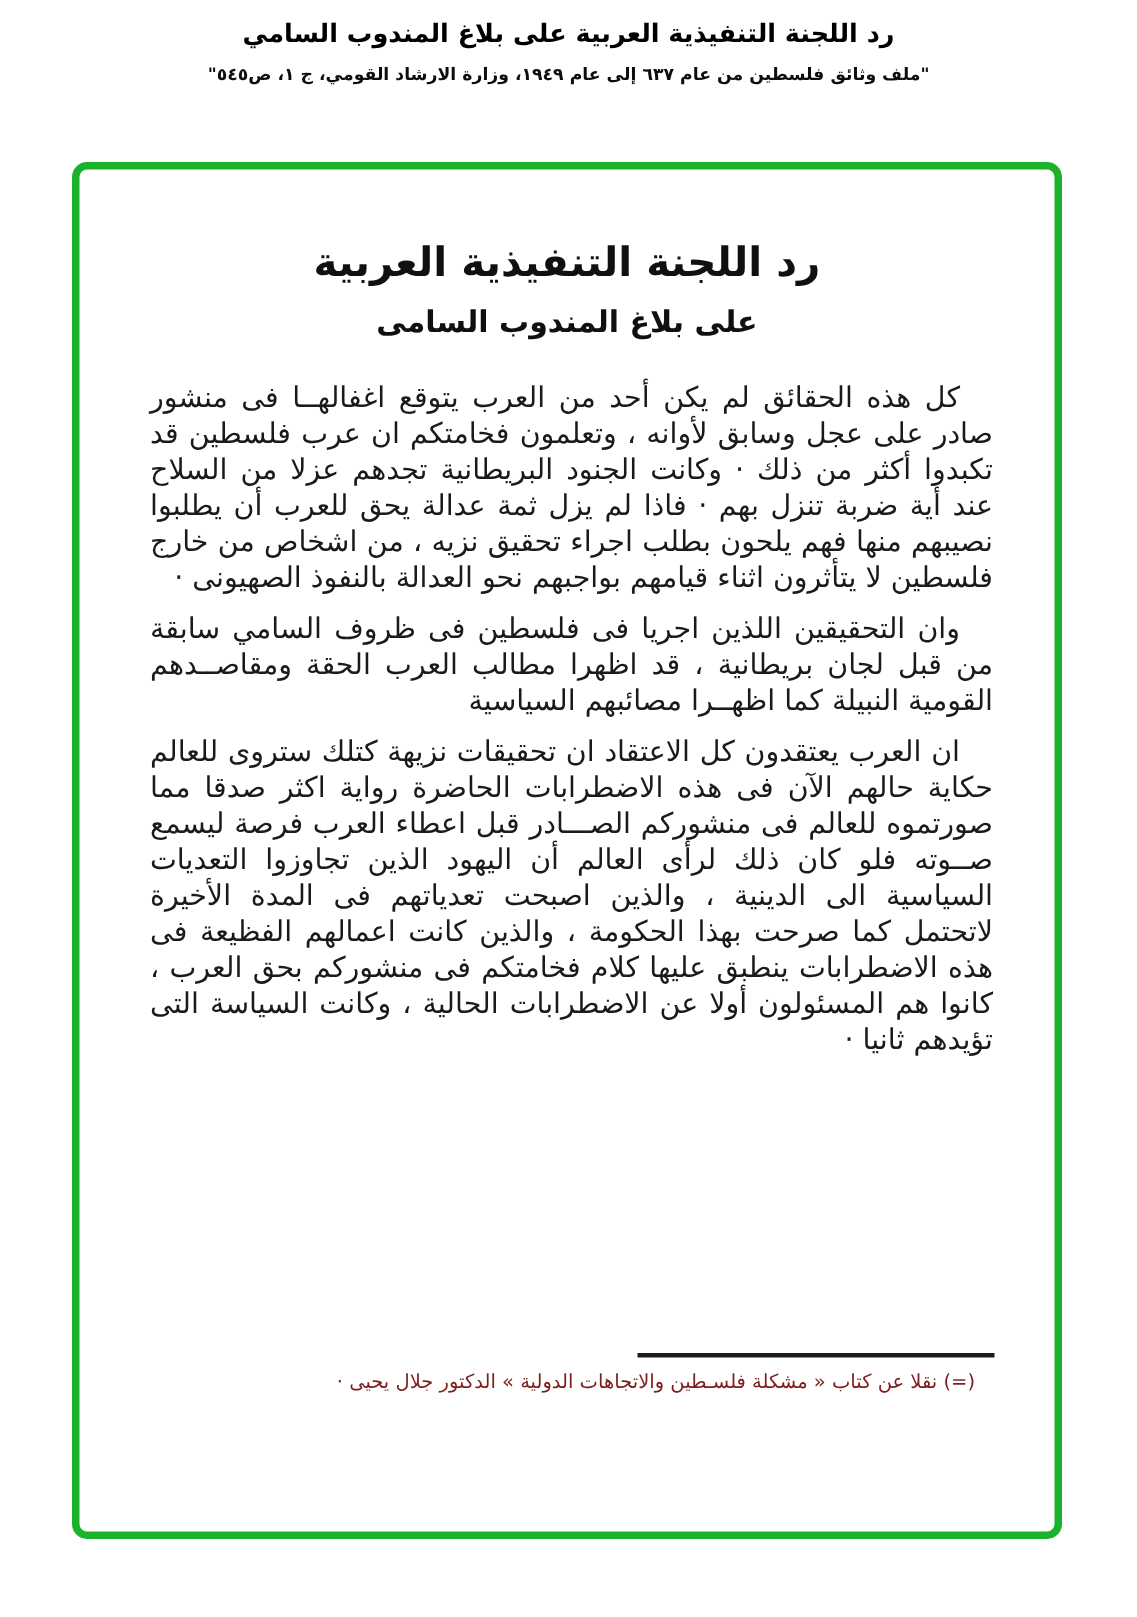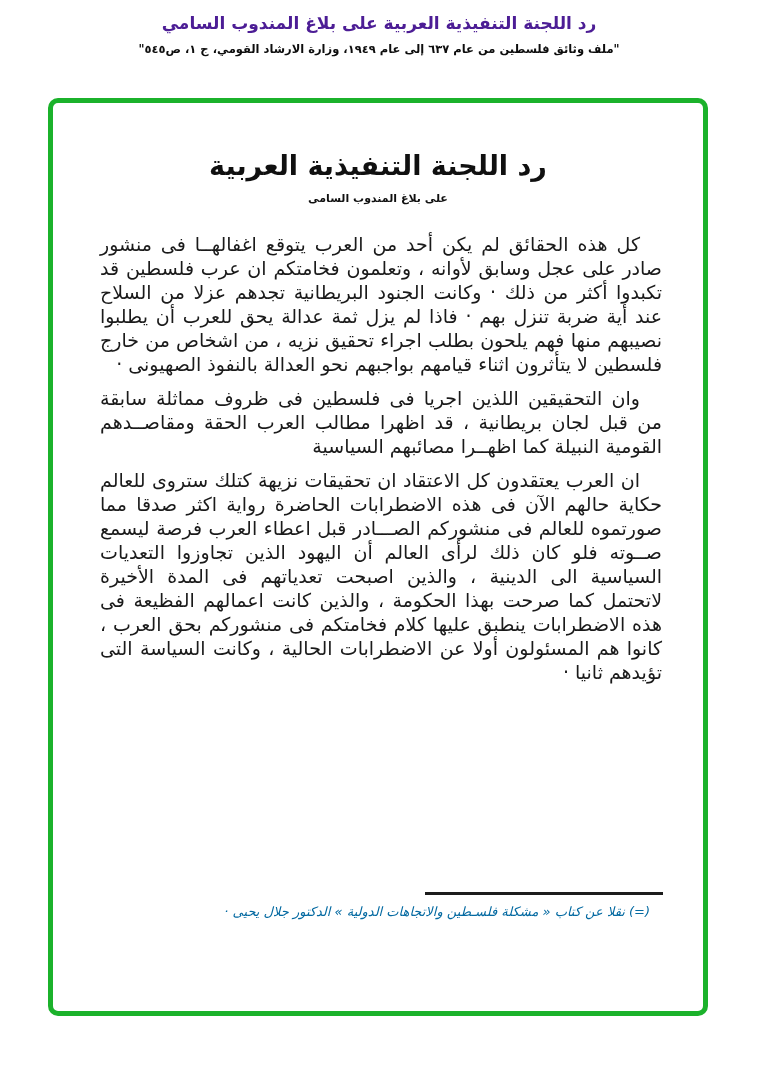--- a/index.html
+++ b/index.html
@@ -22,34 +22,34 @@
     top: 13px;
     left: 0;
     width: 100%;
     text-align: center;
     direction: rtl;
   }
   .doc-header .header-title {
     font-size: 17px;
     font-weight: bold;
     letter-spacing: 0.2px;
-    color: #4c1d95;
+    color: #000000;
   }
   .doc-header .header-source {
     margin-top: 9px;
     font-size: 11.5px;
     font-weight: bold;
     color: #0d0d0d;
   }
 
   
   .page-frame {
     position: absolute;
     left: 48px;
-    top: 98px;
+    top: 108px;
     width: 650px;
     height: 908px;
     border: 5px solid #1bb22b;
     border-radius: 10px;
     background: #ffffff;
     box-sizing: content-box;
   }
 
   
   .doc-title {
@@ -57,21 +57,21 @@
     text-align: center;
     direction: rtl;
     font-size: 27px;
     font-weight: bold;
     color: #101010;
   }
   .doc-subtitle {
     margin: 11px 0 0 0;
     text-align: center;
     direction: rtl;
-    font-size: 11px;
+    font-size: 20px;
     font-weight: bold;
     color: #101010;
   }
 
   .doc-body {
     margin: 27px 41px 0 47px;
     direction: rtl;
     text-align: justify;
     font-size: 19px;
     line-height: 24px;
@@ -93,41 +93,40 @@
   }
   .footnote-text {
     position: absolute;
     top: 799px;
     right: 53px;
     left: 60px;
     direction: rtl;
     text-align: right;
     font-size: 13px;
     line-height: 20px;
-    color: #0369a1;
-    font-style: italic;
+    color: #7f1d1d;
   }
 </style>
 </head>
 <body>
 
 <div class="doc-header">
   <div class="header-title">رد اللجنة التنفيذية العربية على بلاغ المندوب السامي</div>
   <div class="header-source">"ملف وثائق فلسطين من عام ٦٣٧ إلى عام ١٩٤٩، وزارة الارشاد القومي، ج ١، ص٥٤٥"</div>
 </div>
 
 <div class="page-frame">
 
   <div class="doc-title">رد اللجنة التنفيذية العربية</div>
 
   <div class="doc-subtitle">على بلاغ المندوب السامى</div>
 
   <div class="doc-body">
     <p>كل هذه الحقائق لم يكن أحد من العرب يتوقع اغفالهــا فى منشور صادر على عجل وسابق لأوانه ، وتعلمون فخامتكم ان عرب فلسطين قد تكبدوا أكثر من ذلك · وكانت الجنود البريطانية تجدهم عزلا من السلاح عند أية ضربة تنزل بهم · فاذا لم يزل ثمة عدالة يحق للعرب أن يطلبوا نصيبهم منها فهم يلحون بطلب اجراء تحقيق نزيه ، من اشخاص من خارج فلسطين لا يتأثرون اثناء قيامهم بواجبهم نحو العدالة بالنفوذ الصهيونى ·</p>
-    <p>وان التحقيقين اللذين اجريا فى فلسطين فى ظروف مماثلة سابقة من قبل لجان بريطانية ، قد اظهرا مطالب العرب الحقة ومقاصــدهم القومية النبيلة كما اظهــرا مصائبهم السياسية</p>
+    <p>وان التحقيقين اللذين اجريا فى فلسطين فى ظروف السامي سابقة من قبل لجان بريطانية ، قد اظهرا مطالب العرب الحقة ومقاصــدهم القومية النبيلة كما اظهــرا مصائبهم السياسية</p>
     <p>ان العرب يعتقدون كل الاعتقاد ان تحقيقات نزيهة كتلك ستروى للعالم حكاية حالهم الآن فى هذه الاضطرابات الحاضرة رواية اكثر صدقا مما صورتموه للعالم فى منشوركم الصـــادر قبل اعطاء العرب فرصة ليسمع صــوته فلو كان ذلك لرأى العالم أن اليهود الذين تجاوزوا التعديات السياسية الى الدينية ، والذين اصبحت تعدياتهم فى المدة الأخيرة لاتحتمل كما صرحت بهذا الحكومة ، والذين كانت اعمالهم الفظيعة فى هذه الاضطرابات ينطبق عليها كلام فخامتكم فى منشوركم بحق العرب ، كانوا هم المسئولون أولا عن الاضطرابات الحالية ، وكانت السياسة التى تؤيدهم ثانيا ·</p>
   </div>
 
   <div class="footnote-separator"></div>
 
   <div class="footnote-text">(=) نقلا عن كتاب « مشكلة فلسـطين والاتجاهات الدولية » الدكتور جلال يحيى ·</div>
 
 </div>
 
 </body></html>

